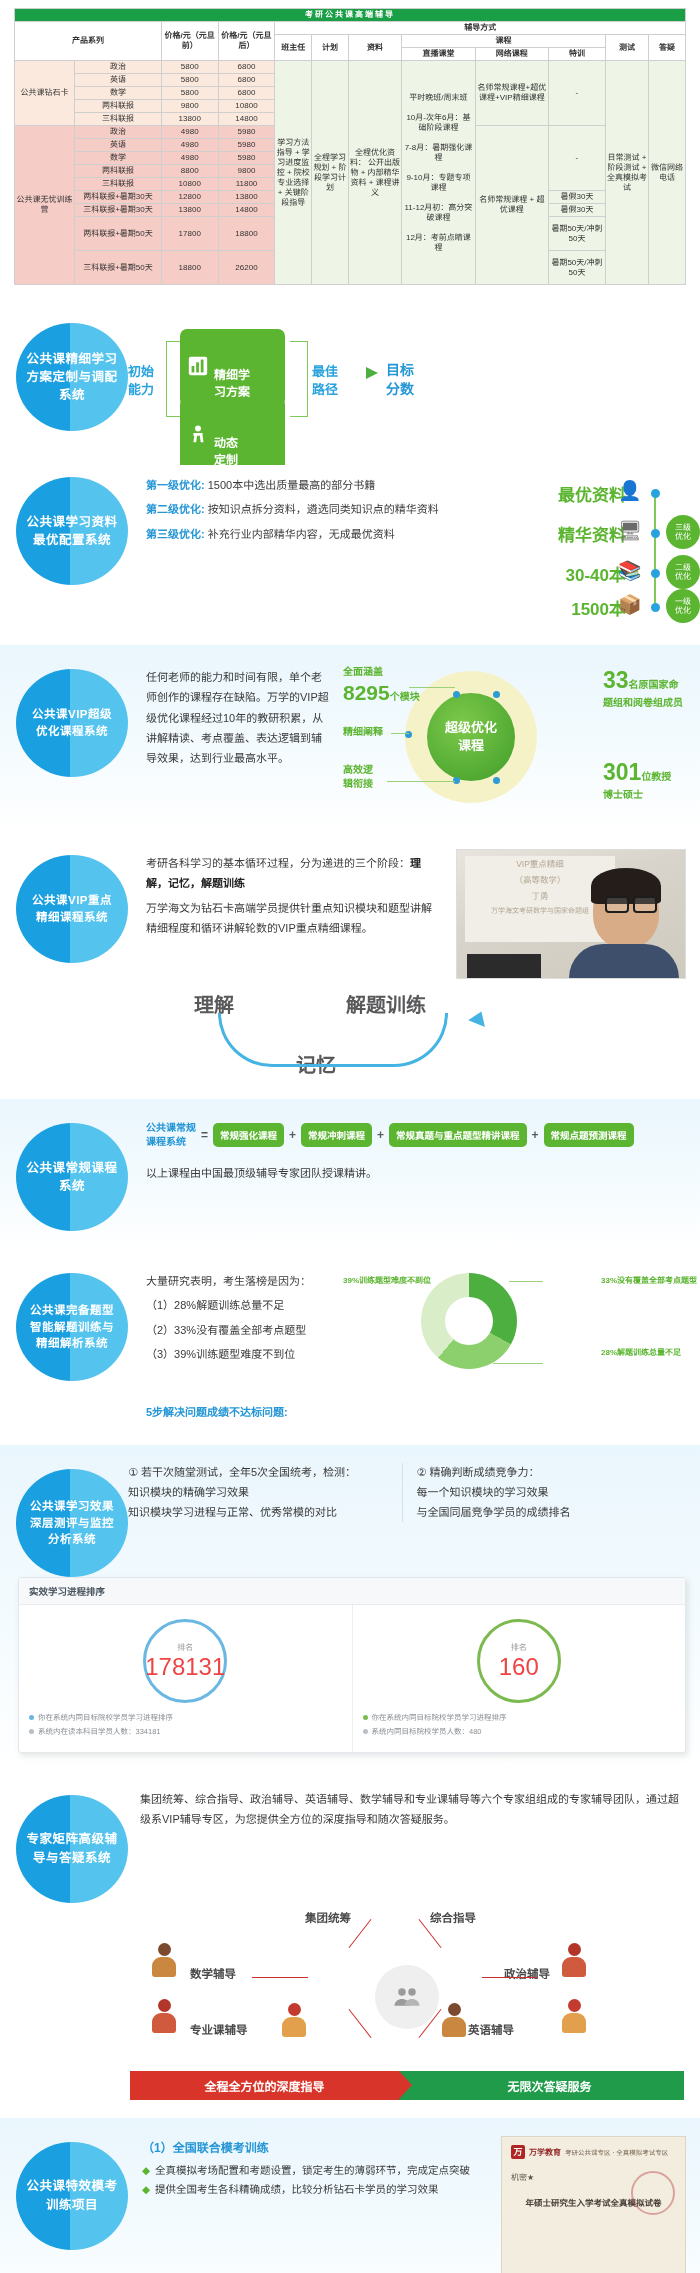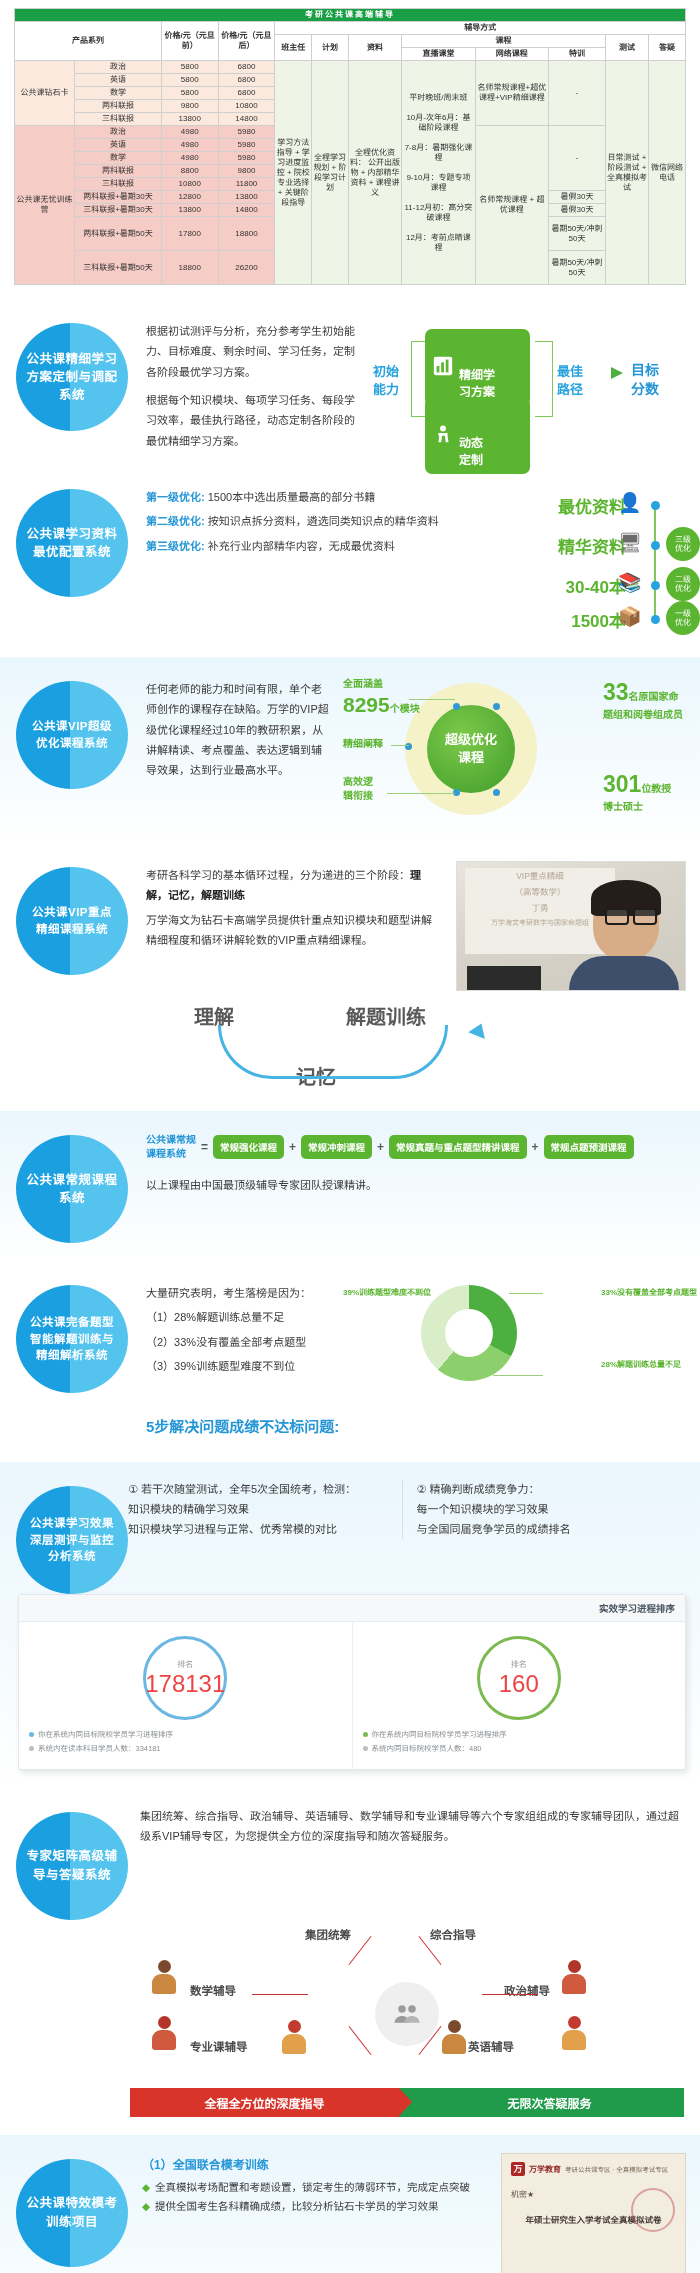--- a/index.html
+++ b/index.html
@@ -142,41 +142,41 @@
 
   
   .donut-wrap { flex:0 0 250px; position:relative; height:130px; }
   .donut { position:absolute; left:78px; top:6px; width:96px; height:96px; border-radius:50%;
      background: conic-gradient(#4caf3f 0deg 119deg, #8cd06d 119deg 220deg, #d9edc8 220deg 360deg); }
   .donut:after { content:""; position:absolute; left:24px; top:24px; width:48px; height:48px;
      border-radius:50%; background:#fff; }
   .dn-lbl { position:absolute; font-size:8px; color:#5cb531; font-weight:bold; line-height:1.5; }
   .dn-line { position:absolute; height:1px; background:#9ccf7a; }
 
-  .steps-title { color:#2596d6; font-weight:bold; font-size:15px; margin:6px 0 8px 0; }
+  .steps-title { color:#2596d6; font-weight:bold; font-size:11px; margin:6px 0 8px 0; }
   .steps { display:flex; align-items:center; gap:6px; padding-left:24px; position:relative; }
   .step-box { border:1.6px solid #5cb531; border-radius:7px; color:#4d9a33; font-weight:bold;
      font-size:9px; line-height:1.55; padding:6px 5px; width:88px; min-height:56px;
      display:flex; align-items:center; text-align:left; }
   .step-arrow { width:0;height:0;border-top:6px solid transparent;border-bottom:6px solid transparent;
      border-left:9px solid #45b3e3; flex:0 0 auto; }
   .steps-bracket { position:absolute; left:6px; top:-14px; width:18px; height:56px;
      border-left:2px solid #9dd5ef; border-bottom:2px solid #9dd5ef; }
 
   
   .two-col { display:flex; gap:0; margin-bottom:10px; }
   .col { flex:1; padding-right:12px; }
   .col + .col { border-left:1px solid #cfe3ef; padding-left:14px; }
   .col-head { font-size:11px; line-height:1.8; color:#3a3a3a; }
   .dash {
     margin:0 14px 0 18px; background:#fff; border:1px solid #e2e8ec; border-radius:3px;
     box-shadow: 2px 3px 6px rgba(0,0,0,.10);
   }
   .dash-hd { background:#f6f8f9; border-bottom:1px solid #e6ebee; padding:6px 10px;
-     font-size:9.5px; font-weight:bold; color:#4a5560;text-align:right; }
+     font-size:9.5px; font-weight:bold; color:#4a5560; }
   .dash-body { display:flex; }
   .dash-half { flex:1; padding:14px 10px 12px 10px; }
   .dash-half + .dash-half { border-left:1px solid #eceff1; }
   .gauge { width:84px; height:84px; border-radius:50%; margin:0 auto 8px auto; position:relative;
      display:flex; flex-direction:column; align-items:center; justify-content:center; }
   .gauge.blue { border:3px solid #69b7e2; }
   .gauge.green { border:3px solid #7cba50; }
   .gauge .g-lbl { font-size:8px; color:#999; margin-bottom:1px; }
   .gauge .g-val { font-size:24px; color:#ef4444; }
   .legend { font-size:7.5px; color:#8a8f93; line-height:1.9; }
@@ -367,24 +367,20 @@
         <td class="grp-b">26200</td>
         <td class="grn vert">暑期50天/冲刺50天</td>
       </tr>
     </tbody>
       </table>
   </div>
 
   <div class="section sec-white">
     <div class="sec-row">
       <div class="bubble">公共课精细学习方案定制与调配系统</div>
-      <div class="sec-body" style="flex:0 0 245px;">
-        <div class="p">根据初试测评与分析，充分参考学生初始能力、目标难度、剩余时间、学习任务，定制各阶段最优学习方案。</div>
-        <div class="p">根据每个知识模块、每项学习任务、每段学习效率，最佳执行路径，动态定制各阶段的最优精细学习方案。</div>
-      </div>
       <div class="flow1">
         <div class="flow-lbl cyan-txt" style="left:0; top:36px; white-space:pre-line;">初始
 能力</div>
         <div class="conn" style="left:38px; top:14px; width:18px; height:76px; border-right:none;"></div>
         <div class="gbox" style="left:52px; top:2px; white-space:pre-line;">
           <span class="ico">
             <svg viewBox="0 0 24 24" width="22" height="22">
                 <rect x="2" y="2" width="20" height="20" rx="2" fill="#fff"></rect>
                 <rect x="5" y="12" width="3" height="7" fill="#5cb531"></rect>
                 <rect x="10" y="8" width="3" height="11" fill="#5cb531"></rect>

